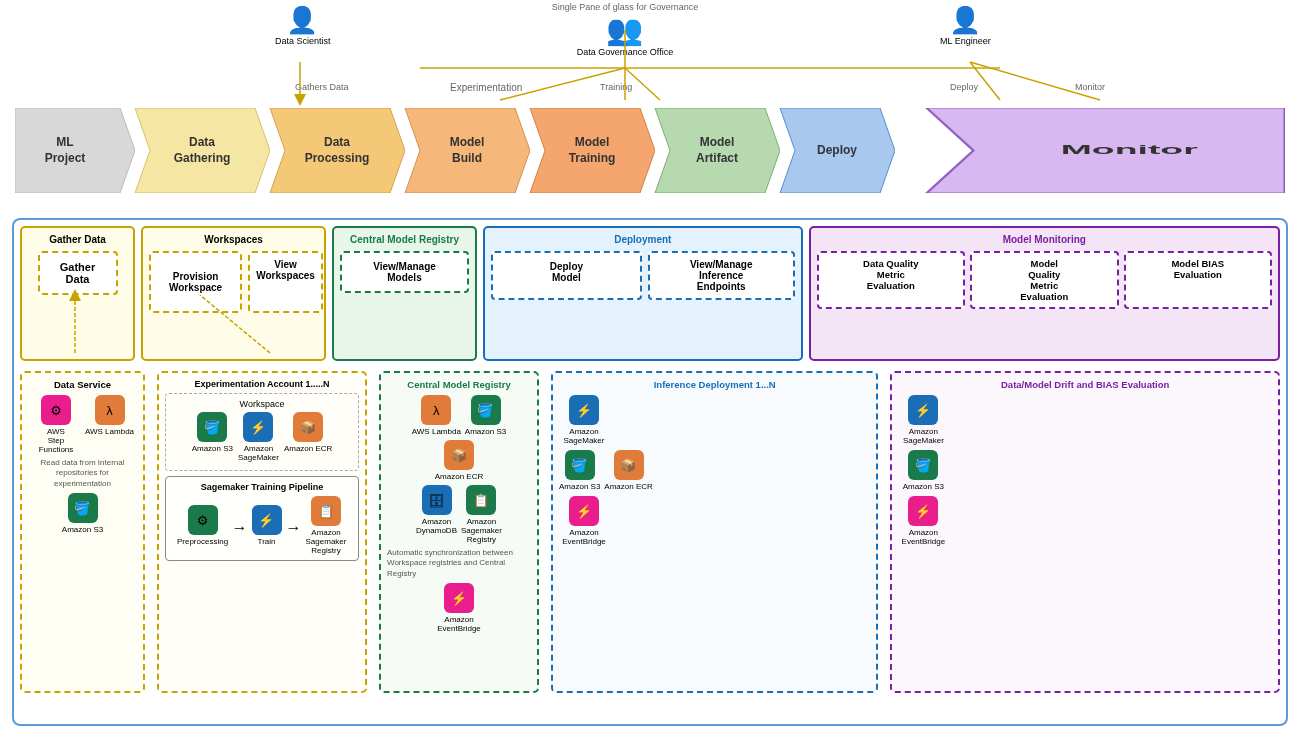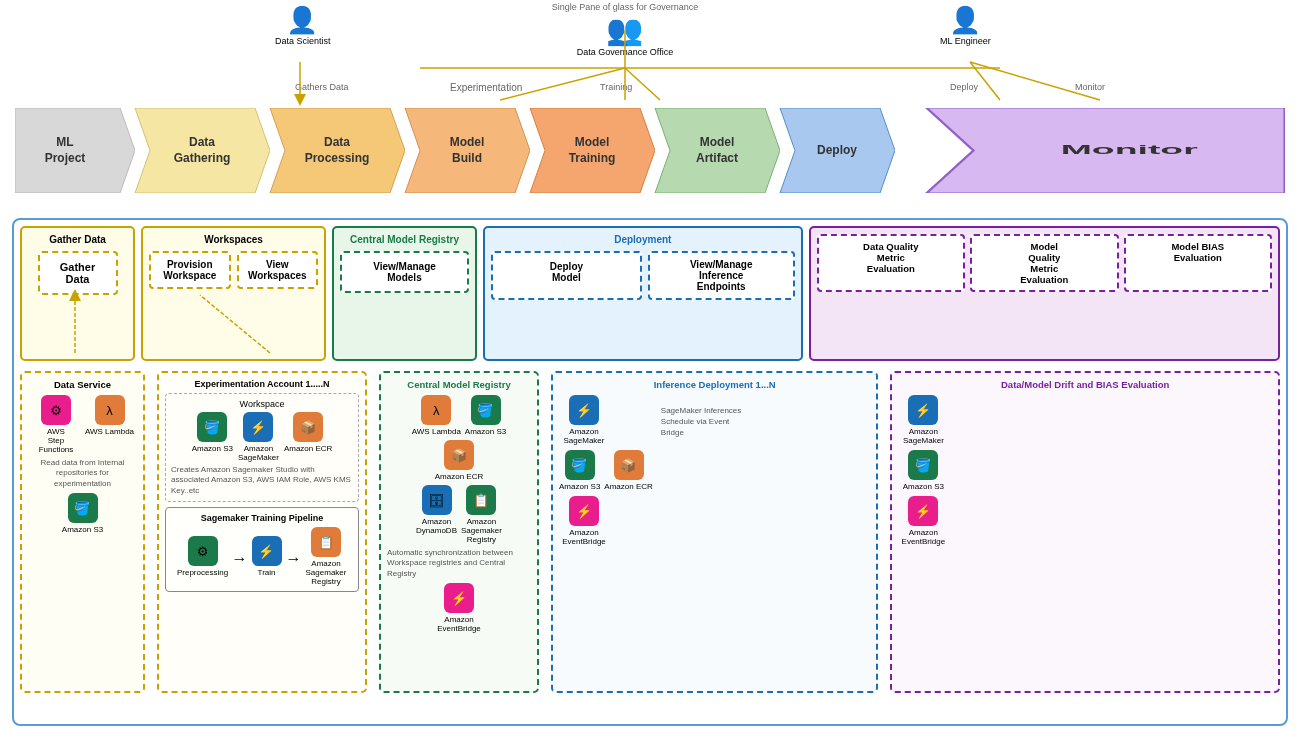--- a/index.html
+++ b/index.html
@@ -152,39 +152,40 @@
     <div style="display:flex; gap:6px; height:135px;">
 
       <div style="border:2px solid #c8a200; background:#fffde7; border-radius:5px; padding:6px; width:115px; flex-shrink:0;">
         <div style="font-weight:bold; font-size:10px; text-align:center; margin-bottom:6px;">Gather Data</div>
         <div style="border:2px dashed #c8a200; border-radius:4px; padding:8px; text-align:center; font-weight:bold; font-size:11px; background:white; margin:0 auto; width:80px;">Gather<br>Data</div>
       </div>
 
       <div style="border:2px solid #c8a200; background:#fffde7; border-radius:5px; padding:6px; width:185px; flex-shrink:0;">
         <div style="font-weight:bold; font-size:10px; text-align:center; margin-bottom:6px;">Workspaces</div>
         <div style="display:flex; gap:6px;">
-          <div style="border:2px dashed #c8a200; border-radius:4px; padding:6px; text-align:center; font-weight:bold; font-size:10px; background:white; flex:1;">Provision<br>Workspace</div>
+          <div style="border:2px dashed #c8a200; border-radius:4px; padding:18px; text-align:center; font-weight:bold; font-size:10px; background:white; flex:1;">Provision<br>Workspace</div>
           <div style="border:2px dashed #c8a200; border-radius:4px; padding:6px; text-align:center; font-weight:bold; font-size:10px; background:white; flex:1;">View<br>Workspaces</div>
         </div>
       </div>
 
       <div style="border:2px solid #1a7a4a; background:#e8f5e9; border-radius:5px; padding:6px; width:145px; flex-shrink:0;">
         <div style="font-weight:bold; font-size:10px; text-align:center; margin-bottom:6px; color:#1a7a4a;">Central Model Registry</div>
         <div style="border:2px dashed #1a7a4a; border-radius:4px; padding:8px; text-align:center; font-weight:bold; font-size:10px; background:white; margin:0 auto;">View/Manage<br>Models</div>
       </div>
 
       <div style="border:2px solid #1a6eb5; background:#e3f2fd; border-radius:5px; padding:6px; flex:1;">
         <div style="font-weight:bold; font-size:10px; text-align:center; margin-bottom:6px; color:#1a6eb5;">Deployment</div>
         <div style="display:flex; gap:6px;">
           <div style="border:2px dashed #1a6eb5; border-radius:4px; padding:8px; text-align:center; font-weight:bold; font-size:10px; background:white; flex:1;">Deploy<br>Model</div>
           <div style="border:2px dashed #1a6eb5; border-radius:4px; padding:6px; text-align:center; font-weight:bold; font-size:10px; background:white; flex:1;">View/Manage<br>Inference<br>Endpoints</div>
         </div>
       </div>
 
       <div style="border:2px solid #7b1fa2; background:#f3e5f5; border-radius:5px; padding:6px; flex:1.5;">
+        <div style="font-weight:bold; font-size:10px; text-align:center; margin-bottom:6px; color:#7b1fa2;">Model Monitoring</div>
         <div style="display:flex; gap:5px;">
           <div style="border:2px dashed #7b1fa2; border-radius:4px; padding:5px; text-align:center; font-weight:bold; font-size:9.5px; background:white; flex:1;">Data Quality<br>Metric<br>Evaluation</div>
           <div style="border:2px dashed #7b1fa2; border-radius:4px; padding:5px; text-align:center; font-weight:bold; font-size:9.5px; background:white; flex:1;">Model<br>Quality<br>Metric<br>Evaluation</div>
           <div style="border:2px dashed #7b1fa2; border-radius:4px; padding:5px; text-align:center; font-weight:bold; font-size:9.5px; background:white; flex:1;">Model BIAS<br>Evaluation</div>
         </div>
       </div>
 
     </div>
 
     <div style="display:flex; gap:12px; margin-top:10px; height:calc(100% - 170px);">
@@ -220,21 +221,20 @@
             </div>
             <div class="svc">
               <div class="svc-icon" style="background:#1a6eb5;">⚡</div>
               <span>Amazon<br>SageMaker</span>
             </div>
             <div class="svc">
               <div class="svc-icon" style="background:#e07b39;">📦</div>
               <span>Amazon ECR</span>
             </div>
           </div>
-          <div style="font-size:8px; color:#555; line-height:1.3;">Creates Amazon Sagemaker Studio with associated Amazon S3, AWS IAM Role, AWS KMS Key..etc</div>
         </div>
 
         <div style="border:1px solid #888; border-radius:4px; padding:5px; background:rgba(255,255,255,0.5);">
           <div style="font-size:9px; text-align:center; margin-bottom:4px; font-weight:bold;">Sagemaker Training Pipeline</div>
           <div style="display:flex; gap:4px; align-items:center; justify-content:center;">
             <div class="svc">
               <div class="svc-icon" style="background:#1a7a4a;">⚙</div>
               <span>Preprocessing</span>
             </div>
             <div style="font-size:16px;">→</div>
@@ -300,21 +300,20 @@
               <div class="svc">
                 <div class="svc-icon" style="background:#e07b39;">📦</div>
                 <span>Amazon ECR</span>
               </div>
             </div>
             <div style="margin-top:5px;" class="svc">
               <div class="svc-icon" style="background:#e91e8c;">⚡</div>
               <span>Amazon EventBridge</span>
             </div>
           </div>
-          <div style="font-size:8px; color:#555; line-height:1.4; padding-top:10px;">SageMaker Inferences<br>Schedule via Event<br>Bridge</div>
         </div>
       </div>
 
       <div style="border:2px dashed #7b1fa2; border-radius:5px; padding:6px; flex:1.2; background:rgba(243,229,245,0.3);">
         <div style="font-weight:bold; font-size:9.5px; text-align:center; margin-bottom:5px; color:#7b1fa2;">Data/Model Drift and BIAS Evaluation</div>
         <div style="display:flex; gap:8px;">
           <div>
             <div class="svc" style="margin-bottom:5px;">
               <div class="svc-icon" style="background:#1a6eb5;">⚡</div>
               <span>Amazon<br>SageMaker</span>

